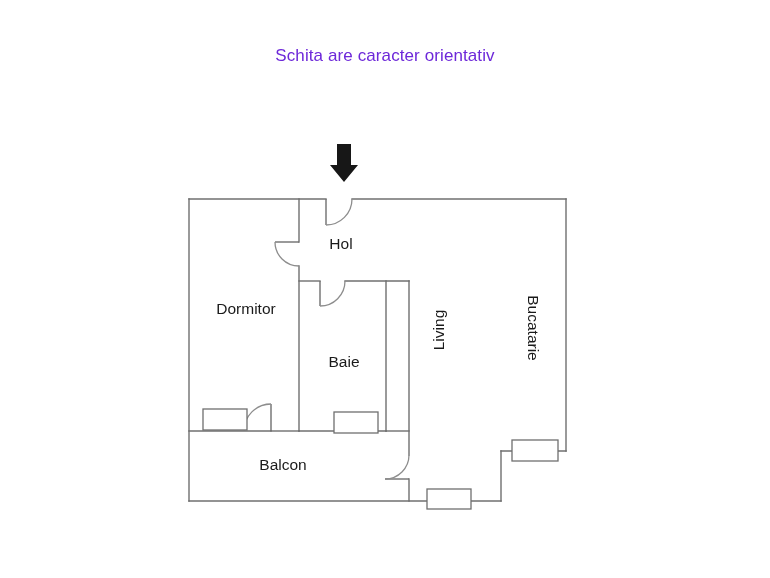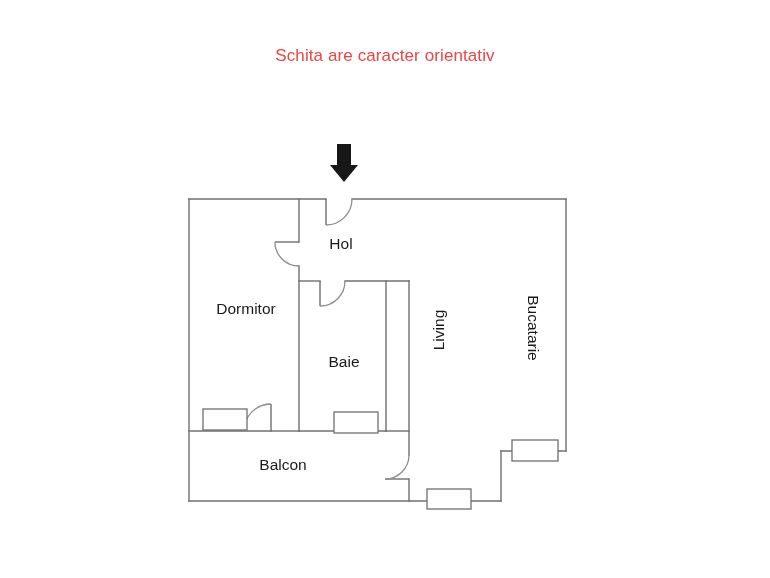--- a/index.html
+++ b/index.html
@@ -21,21 +21,21 @@
     width: 770px;
     height: 578px;
   }
   #title {
     position: absolute;
     left: 0;
     top: 46px;
     width: 770px;
     text-align: center;
     font-size: 17px;
-    color: #ef4444;
+    color: #6d28d9;
     font-family: "Liberation Sans", sans-serif;
     letter-spacing: 0.1px;
   }
   svg#floorplan {
     position: absolute;
     left: 0;
     top: 0;
     display: block;
   }
   .wall {

